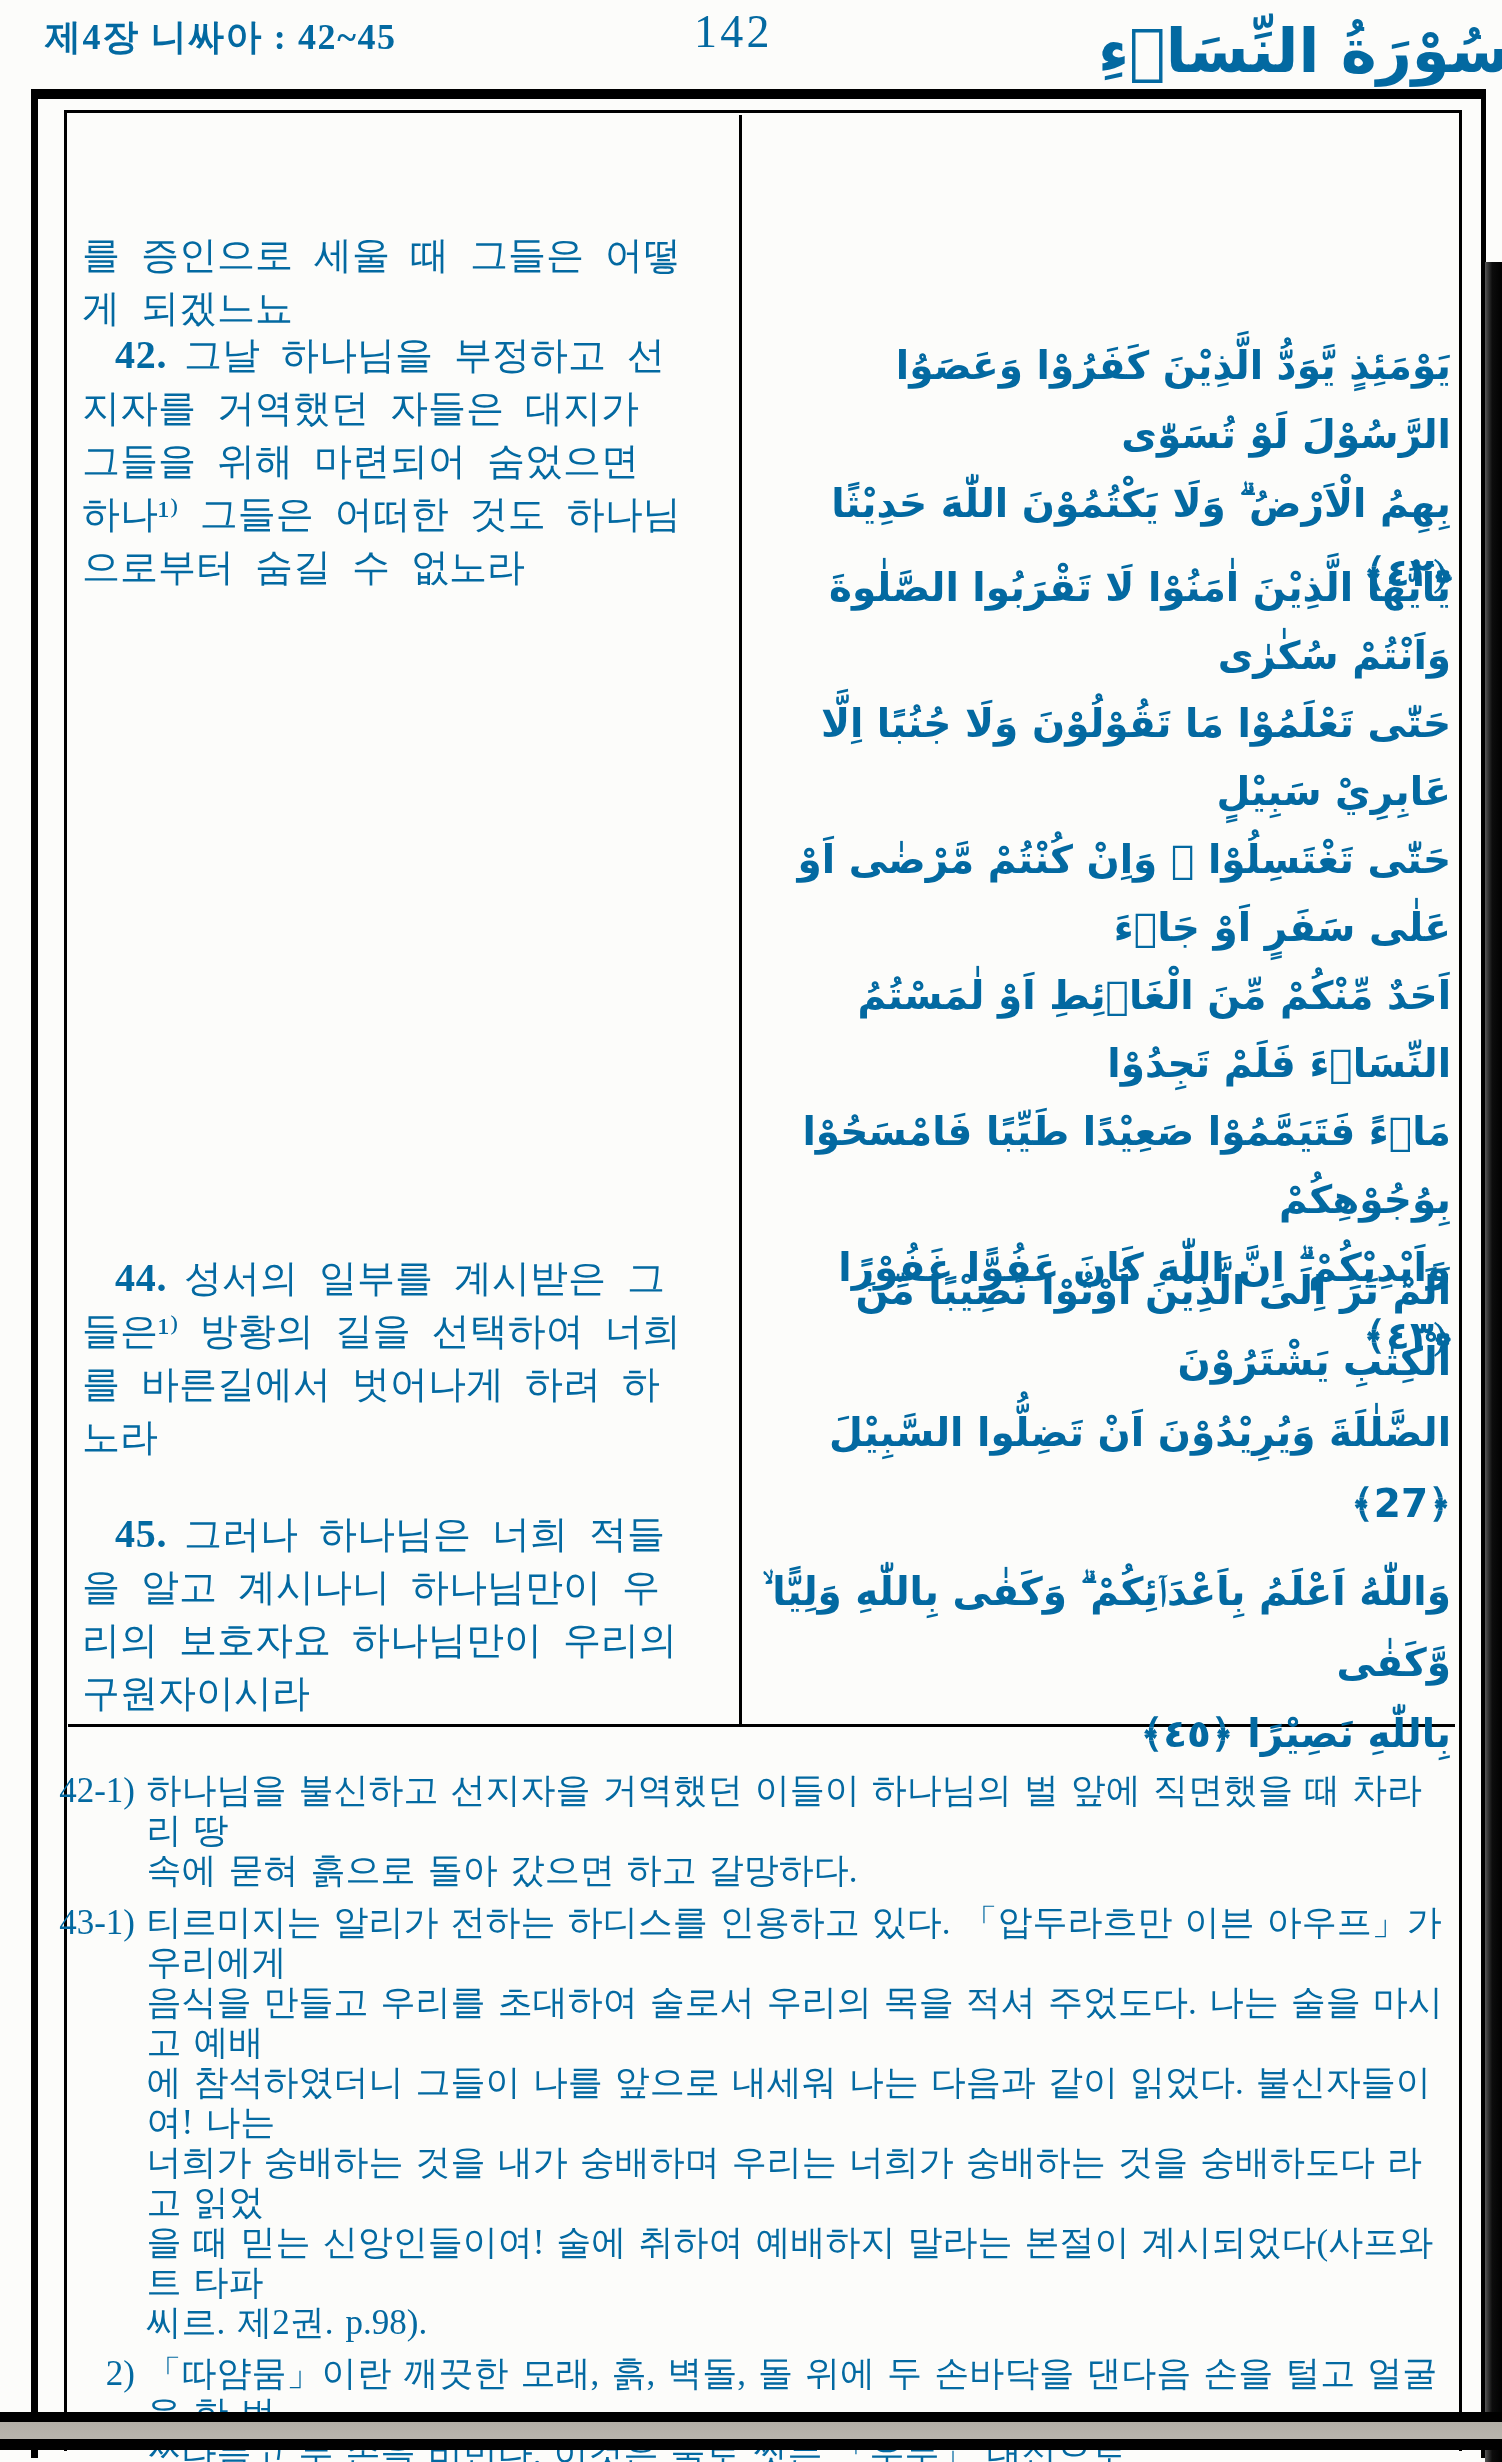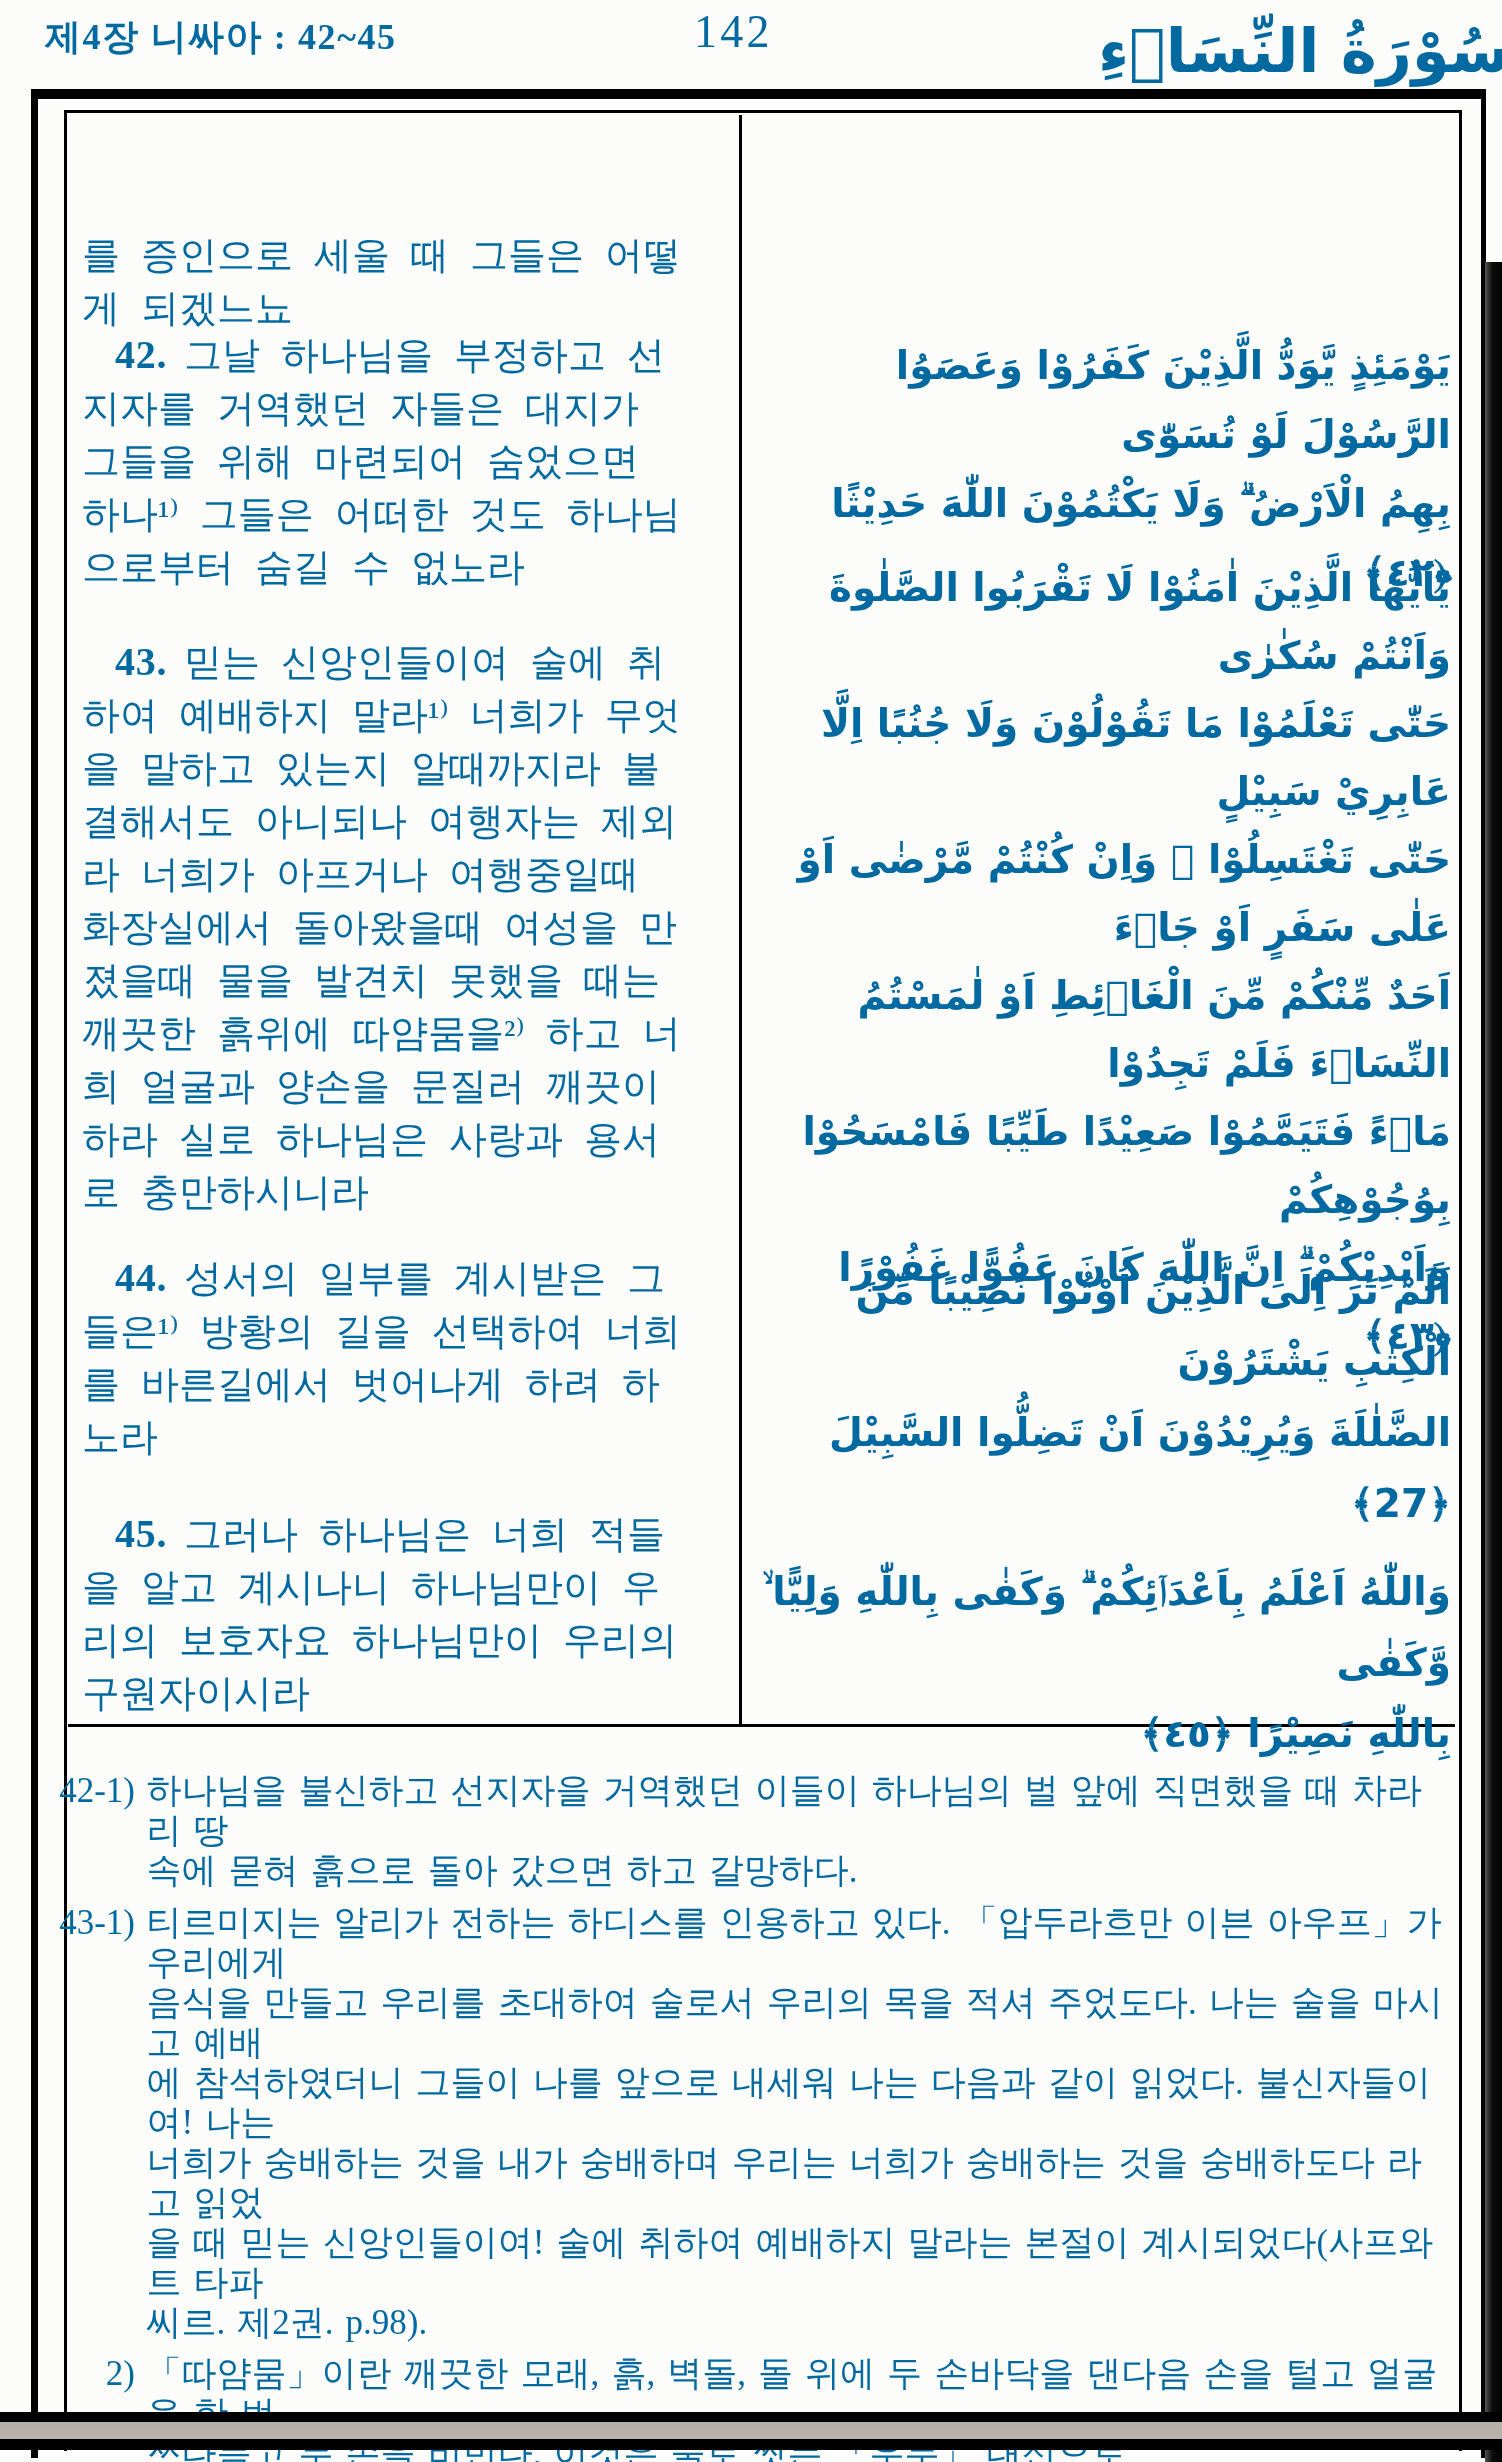--- a/index.html
+++ b/index.html
@@ -59,33 +59,20 @@
   </div>
 
   <div class="kblock numbered" style="top:328px;">
     <span class="vnum">42.</span><span class="lines">그날 하나님을 부정하고 선
 지자를 거역했던 자들은 대지가
 그들을 위해 마련되어 숨었으면
 하나¹⁾ 그들은 어떠한 것도 하나님
 으로부터 숨길 수 없노라</span>
   </div>
 
-  <div class="kblock numbered" style="top:635px;">
-    <span class="vnum">43.</span><span class="lines">믿는 신앙인들이여 술에 취
-하여 예배하지 말라¹⁾ 너희가 무엇
-을 말하고 있는지 알때까지라 불
-결해서도 아니되나 여행자는 제외
-라 너희가 아프거나 여행중일때
-화장실에서 돌아왔을때 여성을 만
-졌을때 물을 발견치 못했을 때는
-깨끗한 흙위에 따얌뭄을²⁾ 하고 너
-희 얼굴과 양손을 문질러 깨끗이
-하라 실로 하나님은 사랑과 용서
-로 충만하시니라</span>
-  </div>
 
   <div class="kblock numbered" style="top:1251px;">
     <span class="vnum">44.</span><span class="lines">성서의 일부를 계시받은 그
 들은¹⁾ 방황의 길을 선택하여 너희
 를 바른길에서 벗어나게 하려 하
 노라</span>
   </div>
 
   <div class="kblock numbered" style="top:1507px;">
     <span class="vnum">45.</span><span class="lines">그러나 하나님은 너희 적들

